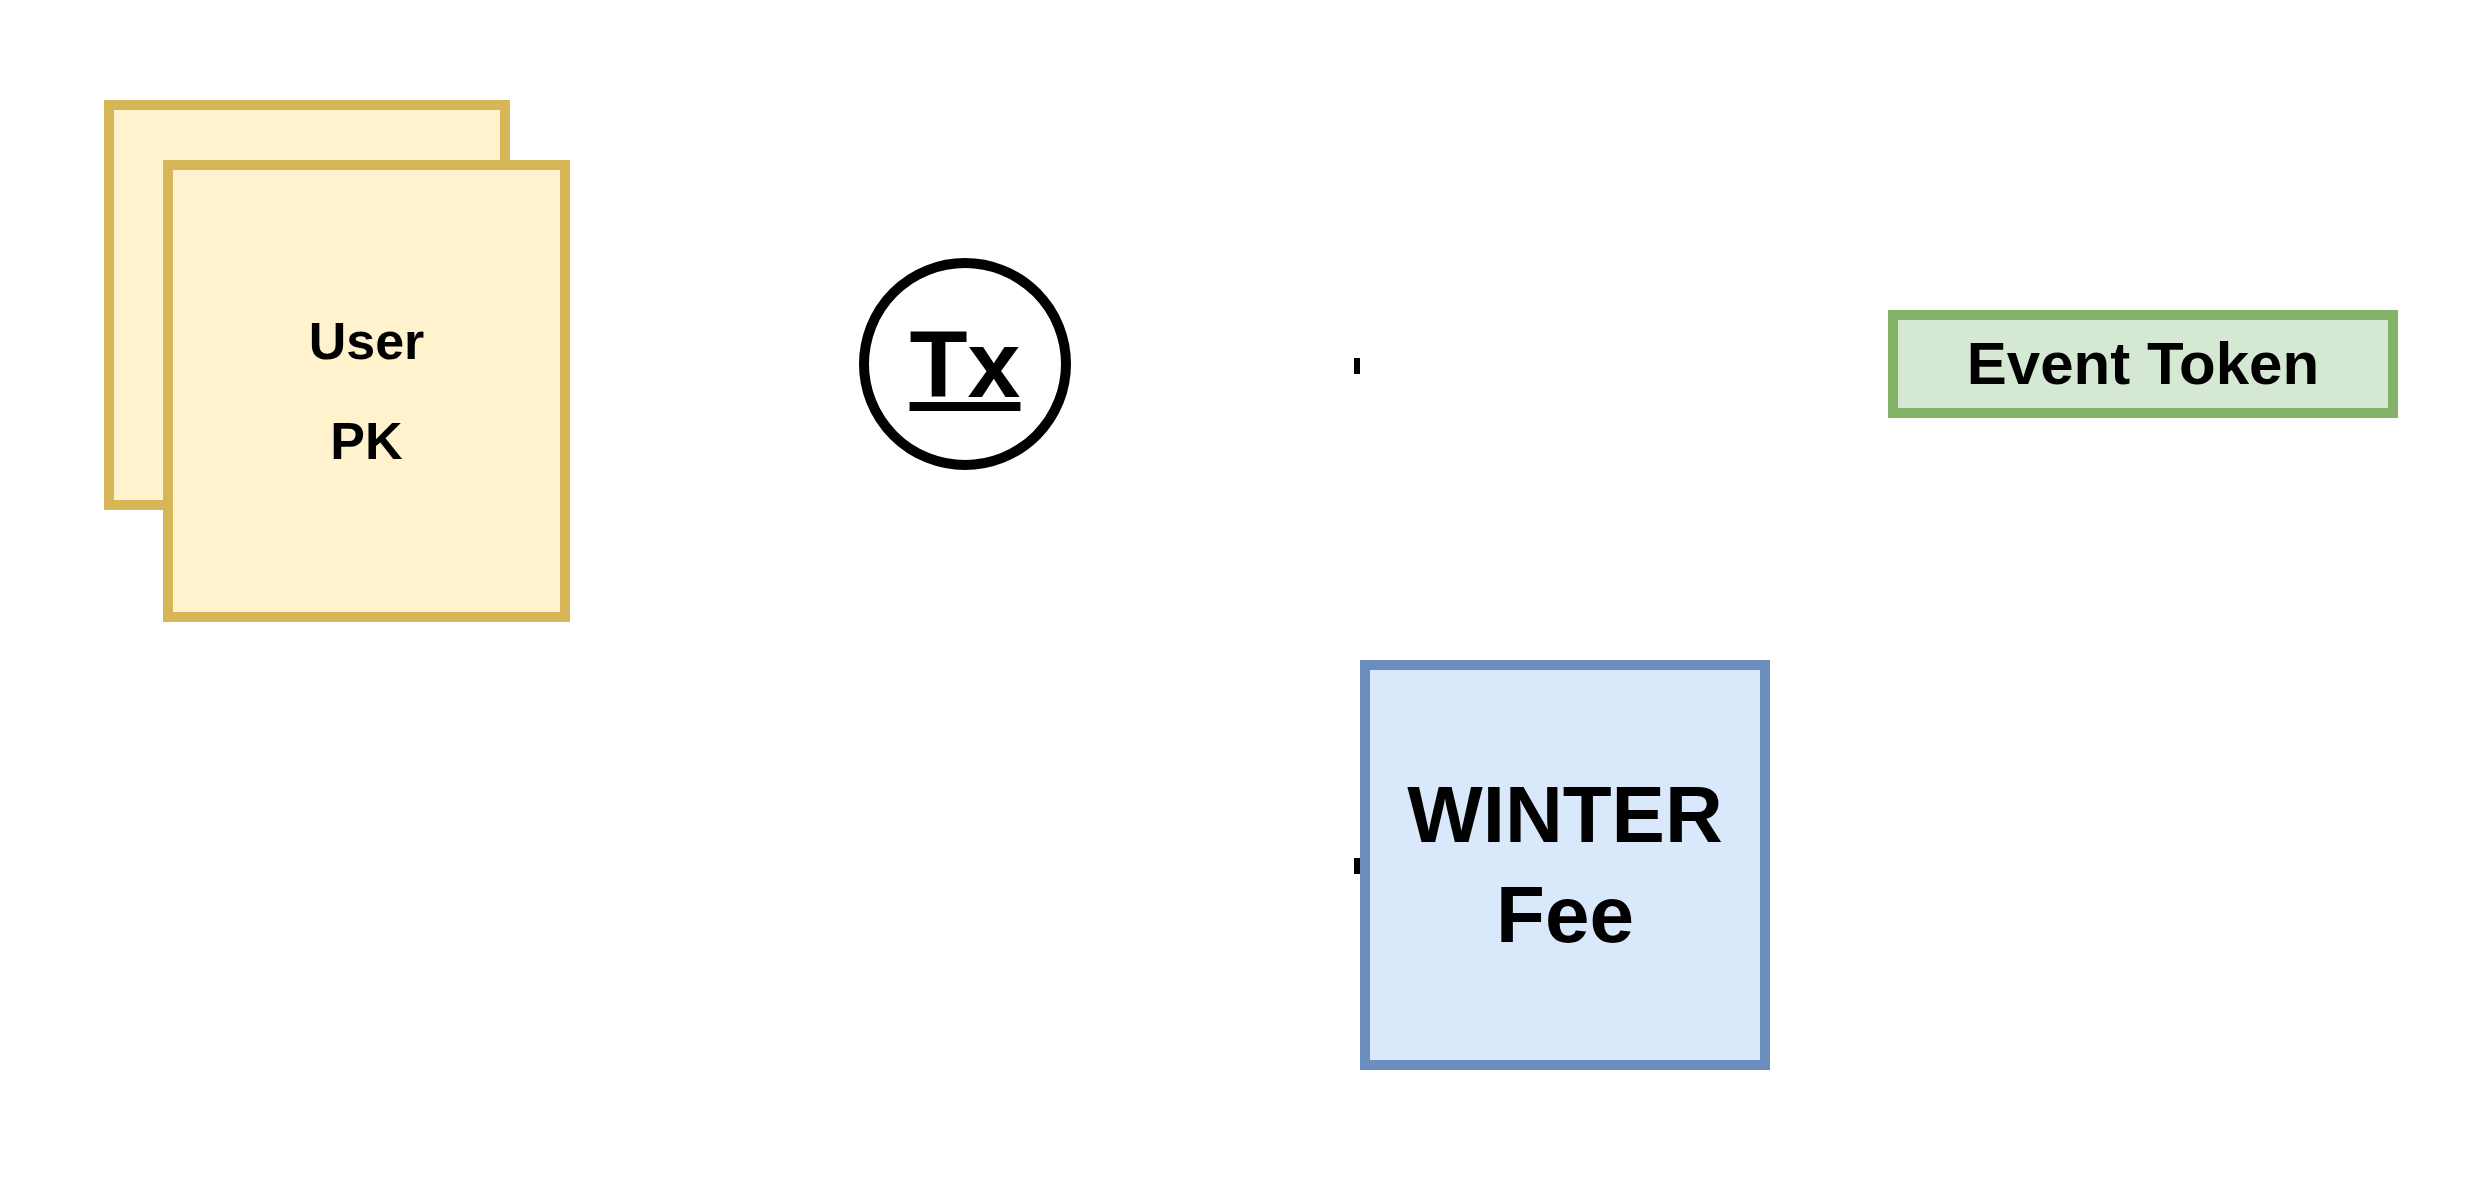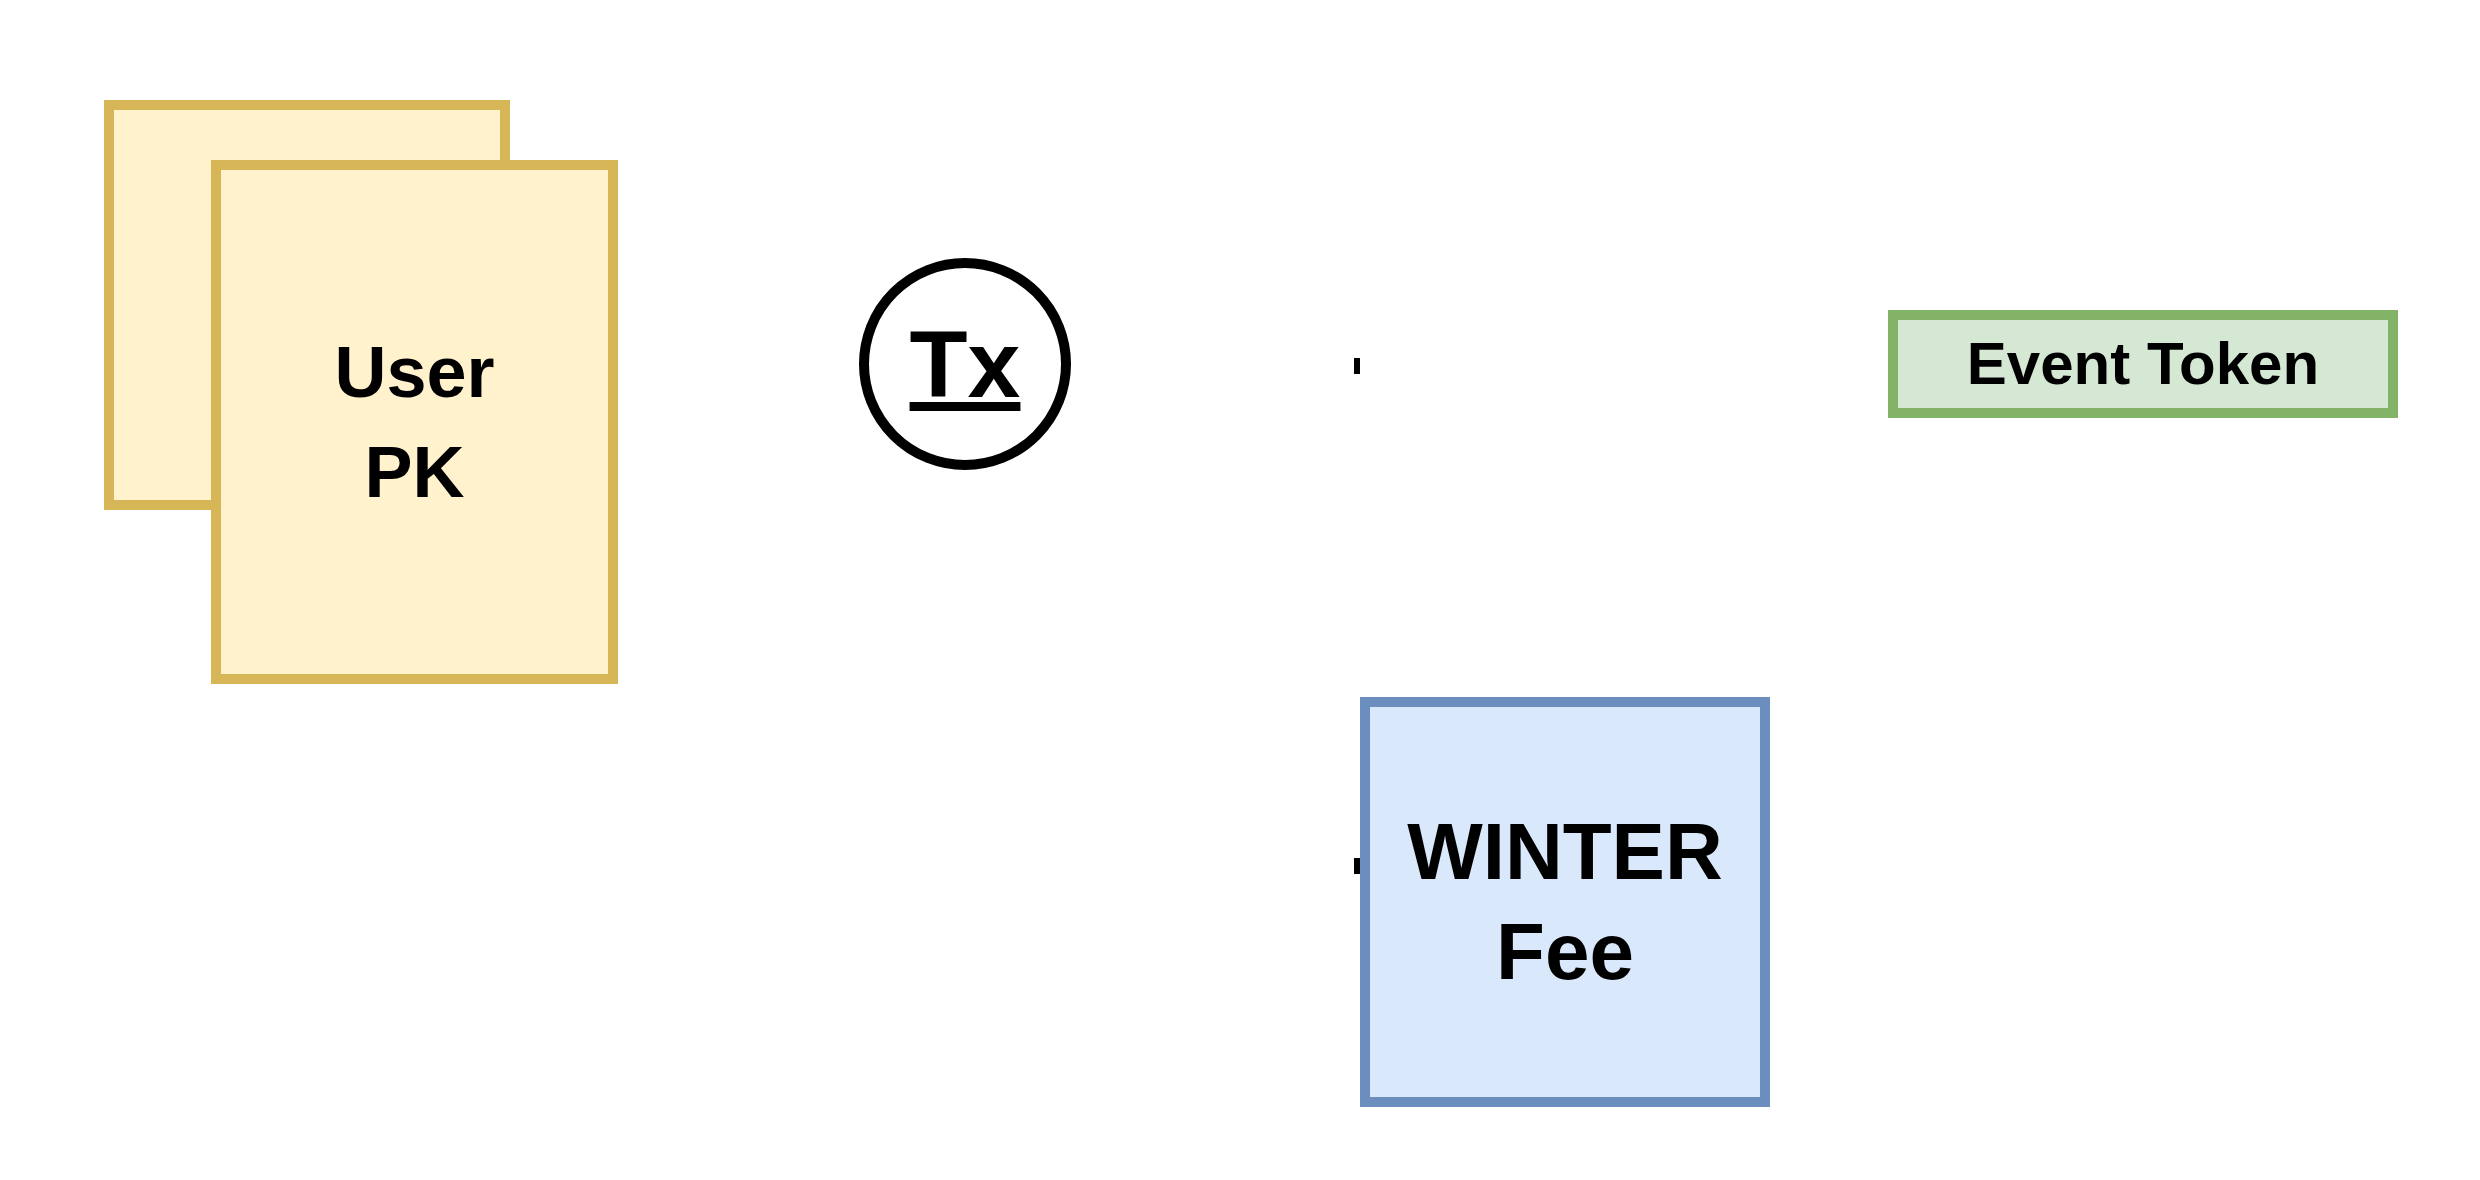--- a/index.html
+++ b/index.html
@@ -32,27 +32,26 @@
   }
   
   .square-back {
     left: 104px; top: 100px;
     width: 406px; height: 410px;
     background: var(--yellow-fill, #FFF2CC);
     border: 10px solid var(--yellow-border, #D6B656);
   }
   .square-front {
     left: 163px; top: 160px;
-    width: 407px; height: 524px;
+    width: 407px; height: 462px;
     background: var(--yellow-fill, #FFF2CC);
     border: 10px solid var(--yellow-border, #D6B656);
-    font-size: 72px;
+    font-size: 52px;
     line-height: 100px;
     z-index: 2;
-    margin-left: 48px;
   }
   
   .tx-circle {
     left: 859px; top: 258px;
     width: 212px; height: 212px;
     border-radius: 50%;
     background: var(--white, #ffffff);
     border: 10px solid var(--black, #000000);
     font-size: 95px;
     line-height: 95px;
@@ -62,21 +61,21 @@
   .event-box {
     left: 1360px; top: 160px;
     width: 410px; height: 410px;
     background: var(--green-fill, #D5E8D4);
     border: 10px solid var(--green-border, #82B366);
     font-size: 80px;
     line-height: 100px;
   }
   
   .winter-box {
-    left: 1360px; top: 697px;
+    left: 1360px; top: 660px;
     width: 410px; height: 410px;
     background: var(--blue-fill, #DAE8FC);
     border: 10px solid var(--blue-border, #6C8EBF);
     font-size: 80px;
     line-height: 100px;
   }
   
   .token-box {
     left: 1860px; top: 310px;
     width: 510px; height: 108px;

